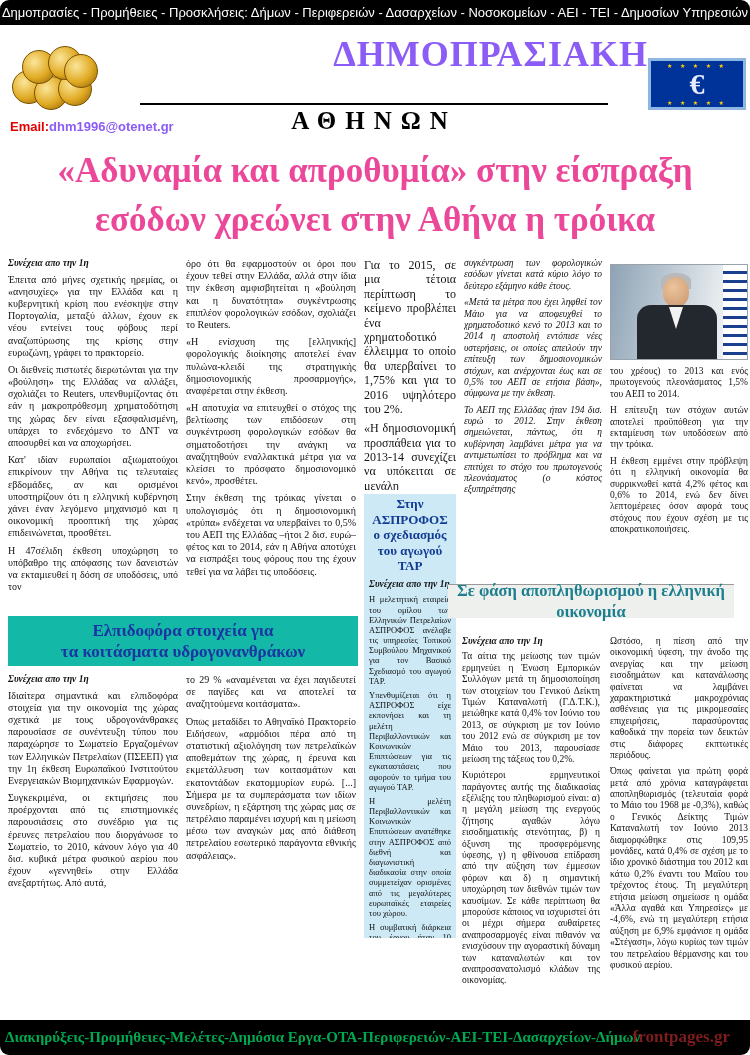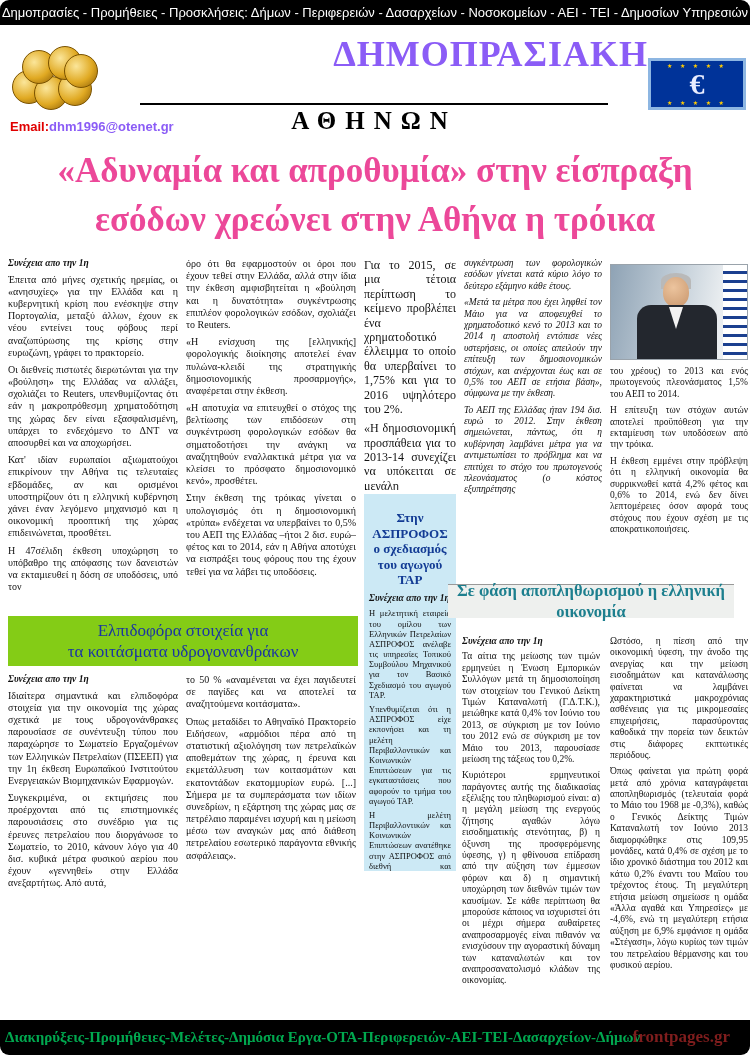--- a/index.html
+++ b/index.html
@@ -61,30 +61,30 @@
   .ph-head { position:absolute; left:52px; top:12px; width:26px; height:30px;
     border-radius:50% 50% 46% 46%; background:radial-gradient(circle at 40% 35%, #ecc49e, #c8956b); }
   .ph-suit { position:absolute; left:26px; top:40px; width:80px; height:58px;
     border-radius:14px 14px 0 0; background:#23272e; }
   .ph-shirt { position:absolute; left:58px; top:42px; width:14px; height:22px; background:#f2f2f2;
     clip-path:polygon(0 0,100% 0,50% 100%); }
   .ph-banner { position:absolute; right:0; top:0; width:24px; height:100%;
     background:repeating-linear-gradient(180deg,#ffffff 0 6px,#1b3f8f 6px 9px); }
 
   
-  #tapbox { position:absolute; left:364px; top:494px; width:92px; height:377px;
-    background:#cce9f5; padding:16px 5px; font-size:8.5px; line-height:1.2;
+  #tapbox { position:absolute; left:364px; top:494px; width:92px; height:444px;
+    background:#cce9f5; padding:2px 5px; font-size:8.5px; line-height:1.2;
     text-align:justify; color:#111; overflow:hidden; }
   #tapbox p { margin-bottom:4px; }
   .box-title { text-align:center; color:#123b94; font-weight:bold; font-size:13px;
     line-height:1.2; margin-bottom:5px; white-space:pre-line; }
 
   
   #hydro-heading { position:absolute; left:8px; top:616px; width:350px; height:50px;
-    background:#84cc16; color:#1a35a3; font-weight:normal; font-size:17px; line-height:1.25;
+    background:#14b8a6; color:#1a35a3; font-weight:bold; font-size:17px; line-height:1.25;
     display:flex; align-items:center; justify-content:center; text-align:center;
     white-space:pre-line; }
   #hcol1 { left:8px;   top:674px; width:170px; height:330px; }
   #hcol2 { left:186px; top:674px; width:170px; height:330px; }
 
   
   #defl-heading { position:absolute; left:448px; top:584px; width:286px; height:34px;
     background:#eef0ee; border-top:1px solid #999; color:#1d7f8e; font-weight:bold;
     font-size:16.5px; line-height:1.25; display:flex; align-items:center;
     justify-content:center; text-align:center; white-space:pre-line; }
@@ -206,21 +206,21 @@
 
   <div id="hcol1" class="col">
     <div class="cont">Συνέχεια απο την 1η</div>
     <div>
         <p>Ιδιαίτερα σημαντικά και ελπιδοφόρα στοιχεία για την οικονομία της χώρας σχετικά με τους υδρογονάνθρακες παρουσίασε σε συνέντευξη τύπου που παραχώρησε το Σωματείο Εργαζομένων των Ελληνικών Πετρελαίων (ΠΣΕΕΠ) για την 1η έκθεση Ευρωπαϊκού Ινστιτούτου Ενεργειακών Βιομηχανικών Εφαρμογών.</p>
         <p>Συγκεκριμένα, οι εκτιμήσεις που προέρχονται από τις επιστημονικές παρουσιάσεις στο συνέδριο για τις έρευνες πετρελαίου που διοργάνωσε το Σωματείο, το 2010, κάνουν λόγο για 40 δισ. κυβικά μέτρα φυσικού αερίου που έχουν «γεννηθεί» στην Ελλάδα ανεξαρτήτως. Από αυτά,</p>
       </div>
   </div>
   <div id="hcol2" class="col">
     <div>
-        <p>το 50 % «αναμένεται να έχει παγιδευτεί σε παγίδες και να αποτελεί τα αναζητούμενα κοιτάσματα».</p>
+        <p>το 29 % «αναμένεται να έχει παγιδευτεί σε παγίδες και να αποτελεί τα αναζητούμενα κοιτάσματα».</p>
         <p>Όπως μεταδίδει το Αθηναϊκό Πρακτορείο Ειδήσεων, «αρμόδιοι πέρα από τη στατιστική αξιολόγηση των πετρελαϊκών αποθεμάτων της χώρας, η έρευνα και εκμετάλλευση των κοιτασμάτων και εκατοντάδων εκατομμυρίων ευρώ. [...] Σήμερα με τα συμπεράσματα των ιδίων συνεδρίων, η εξάρτηση της χώρας μας σε πετρέλαιο παραμένει ισχυρή και η μείωση μέσω των αναγκών μας από διάθεση πετρελαίου εσωτερικό παράγοντα εθνικής ασφάλειας».</p>
       </div>
   </div>
 
   <div id="defl-heading">Σε φάση αποπληθωρισμού η ελληνική
 οικονομία</div>
 
   <div id="dcol1" class="col narrow">
     <div class="cont">Συνέχεια απο την 1η</div>
     <div>

